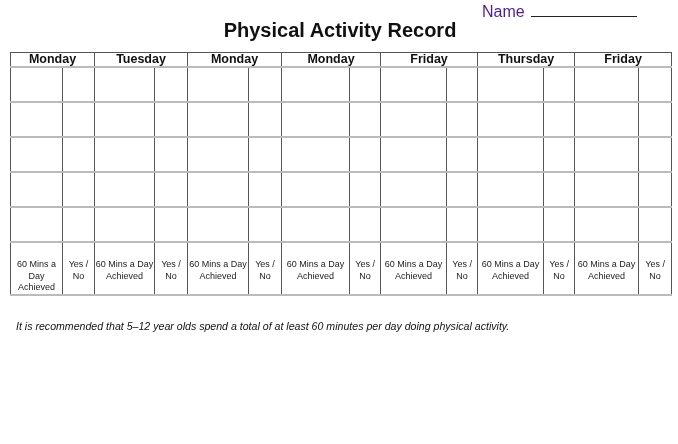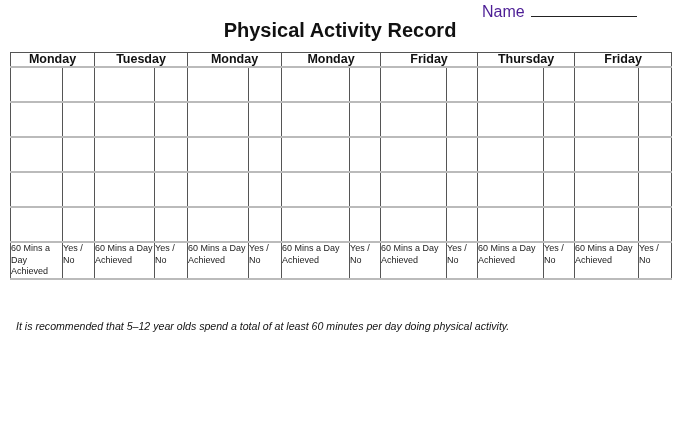--- a/index.html
+++ b/index.html
@@ -40,22 +40,22 @@
       height: 13px; font-size: 12.5px; font-weight: bold; text-align: center;
       line-height: 13px; border-top: 2px solid #bbb; border-bottom: 1px solid #777;
     }
     td.sub {
       height: 24px; font-size: 9px; line-height: 12px;
       padding-left: 2px; color: #222;
     }
     td.sub.mins { text-align: center; padding-left: 0; }
     tr.row-data td { height: 33px; }
     tr.row-ach td {
-      height: 34px; font-size: 9px; line-height: 11.5px; 
-      color: #222; vertical-align: top; padding-top: 0;
+      height: 34px; font-size: 9px; line-height: 11.5px; text-align: center;
+      color: #222; vertical-align: top; padding-top: 16px;
       border-top: 2px solid #bbb; border-bottom: 2px solid #bbb;
     }
     .instructions {
       position: absolute; top: 320px; left: 16px; width: 650px;
       font-size: 10.6px; line-height: 13.2px; color: #111; font-style: italic;
     }
     .instructions p { margin: 0; }
   </style>
 </head>
 <body>

